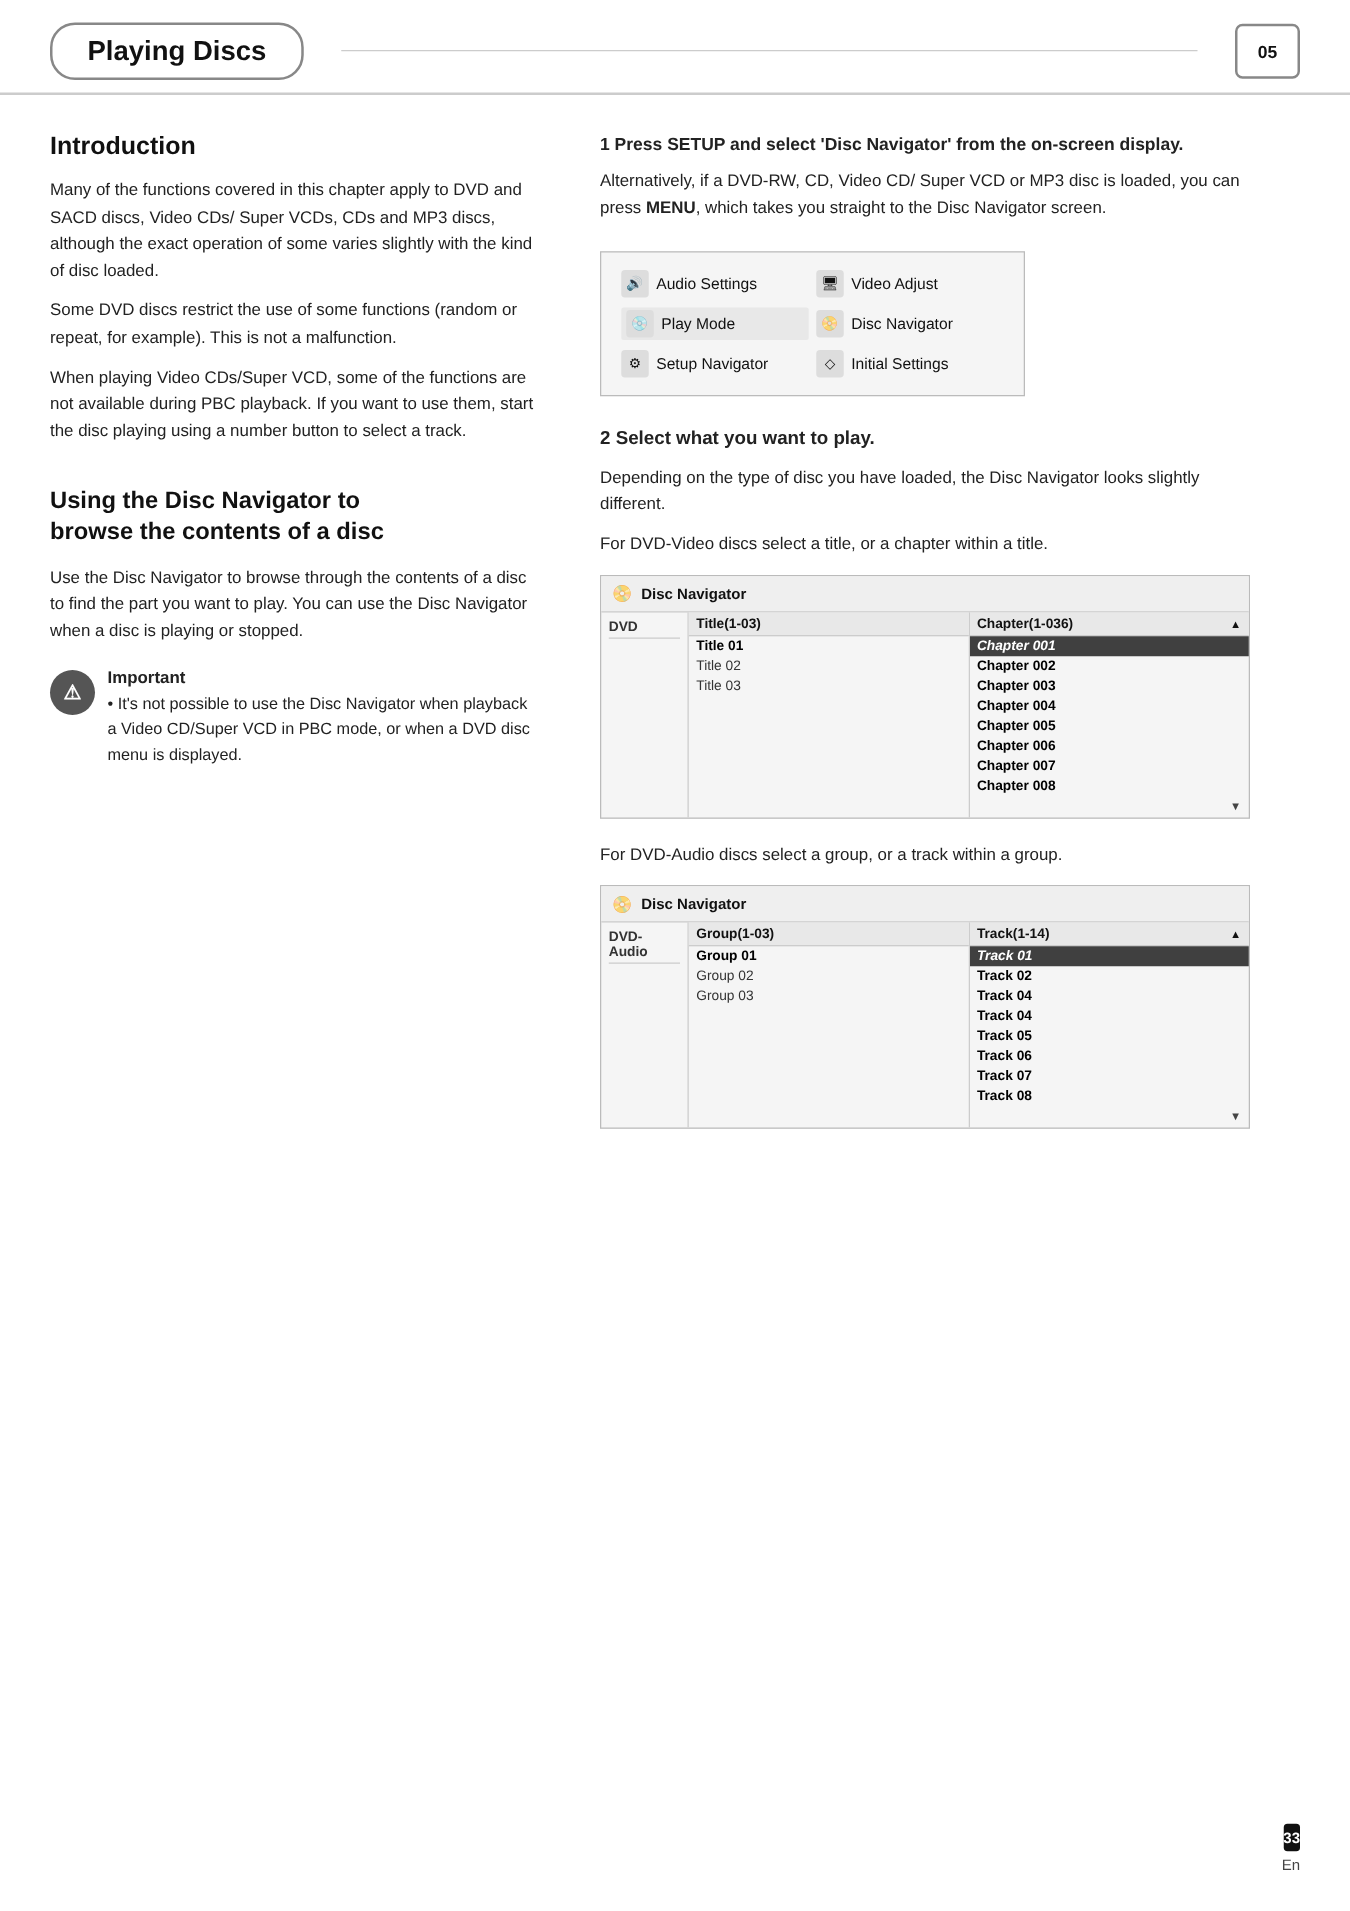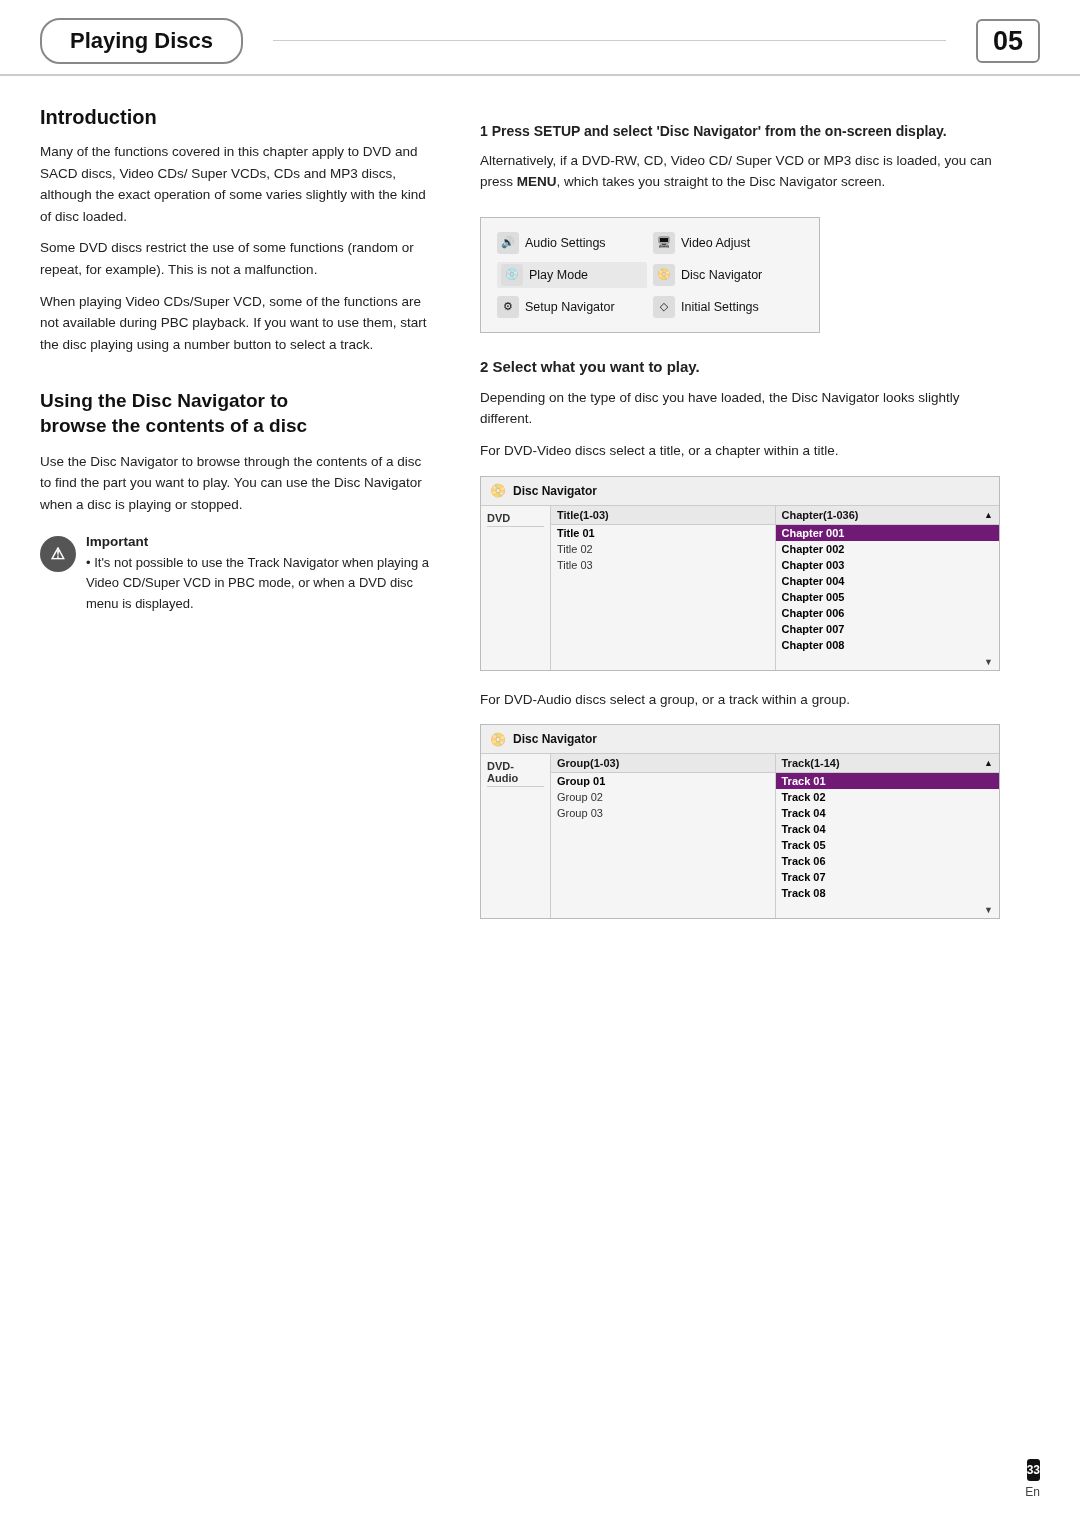--- a/index.html
+++ b/index.html
@@ -34,26 +34,26 @@
       color: #111;
     }
     .header-right {
       display: flex;
       align-items: center;
       gap: 20px;
     }
     .header-page-box {
       border: 2px solid #888;
       border-radius: 6px;
-      width: 64px;
+      width: 52px;
       height: 44px;
       display: flex;
       align-items: center;
       justify-content: center;
-      font-size: 27px;
+      font-size: 14px;
       font-weight: bold;
       color: #111;
     }
 
     
     .content-area {
       display: flex;
       gap: 0;
       padding: 0 0 40px 0;
     }
@@ -125,21 +125,20 @@
       font-size: 13px;
       line-height: 1.6;
     }
 
     
     .step-heading {
       font-size: 14px;
       font-weight: bold;
       margin-bottom: 8px;
       line-height: 1.4;
-      margin-top: 16px;
     }
 
     
     .menu-screenshot {
       border: 1px solid #bbb;
       background: #f5f5f5;
       padding: 14px 16px;
       margin: 14px 0 22px 0;
       display: inline-block;
       width: 340px;
@@ -249,23 +248,24 @@
     .disc-nav-cell {
       padding: 2px 6px;
       font-size: 11px;
       color: #333;
     }
     .disc-nav-cell.bold {
       font-weight: bold;
       color: #000;
     }
     .disc-nav-cell.highlight {
-      background: #701a75;
+      background: #404040;
       color: #fff;
       font-weight: bold;
+      font-style: italic;
     }
     .disc-nav-footer {
       text-align: right;
       padding: 3px 6px;
       font-size: 10px;
     }
     .arrow-down {
       font-size: 9px;
       color: #444;
     }
@@ -332,21 +332,21 @@
         <span>Using the Disc Navigator to</span><br>
         <span>browse the contents of a disc</span>
       </div>
 
       <p>Use the Disc Navigator to browse through the contents of a disc to find the part you want to play. You can use the Disc Navigator when a disc is playing or stopped.</p>
 
       <div class="important-box">
         <div class="important-icon">⚠</div>
         <div class="important-content">
           <div class="important-label">Important</div>
-          <div class="important-text">• It's not possible to use the Track Navigator when playing a Video CD/Super VCD in PBC mode, or when a DVD disc menu is displayed.</div>
+          <div class="important-text">• It's not possible to use the Disc Navigator when playback a Video CD/Super VCD in PBC mode, or when a DVD disc menu is displayed.</div>
         </div>
       </div>
 
     </div>
 
     <div class="right-col">
 
       
       <p class="step-heading"><strong>1   Press SETUP and select 'Disc Navigator' from the on-screen display.</strong></p>
 

